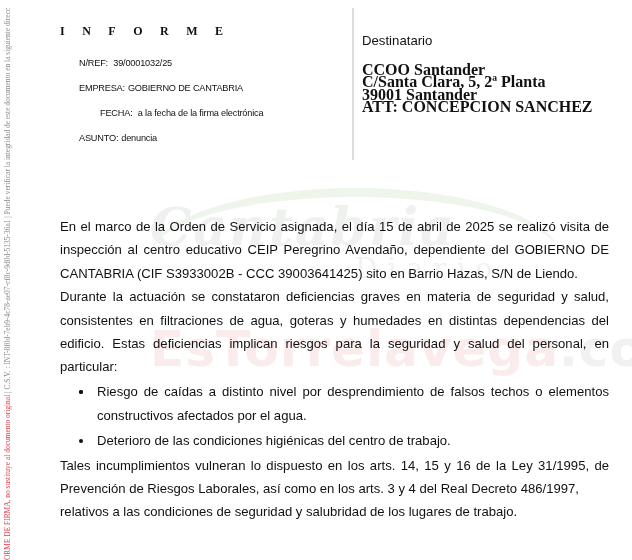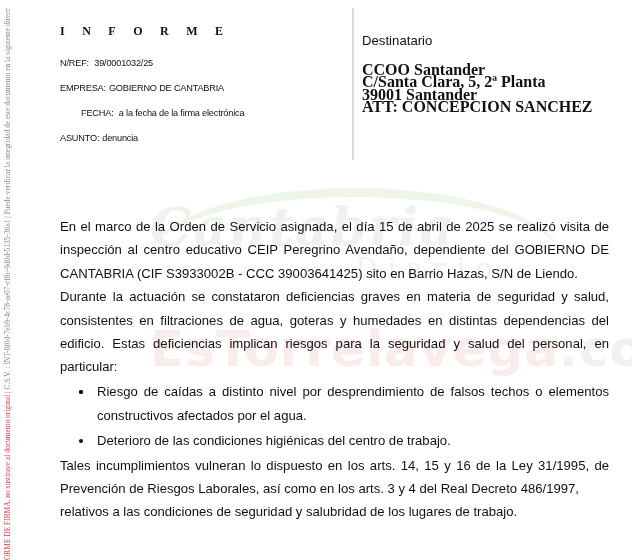--- a/index.html
+++ b/index.html
@@ -104,21 +104,21 @@
       white-space: nowrap;
     }
     .meta-line {
       position: absolute;
       left: 0;
       font-size: 9.2px;
       color: #111;
       white-space: nowrap;
       letter-spacing: -0.2px;
     }
-    .meta-line .meta-label { margin-right: 3px; }
+    .meta-line .meta-label { margin-right: 3px; margin-left: 19px; }
 
     
     .vdivider {
       position: absolute;
       left: 352px;
       top: 8px;
       width: 2px;
       height: 152px;
       background: #dcdcdc;
     }

